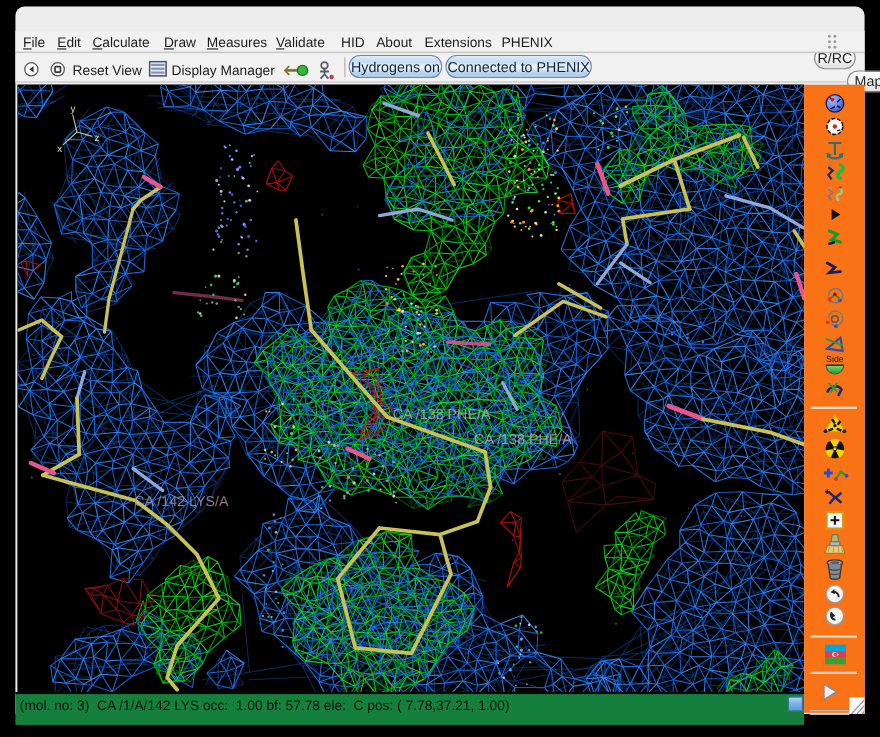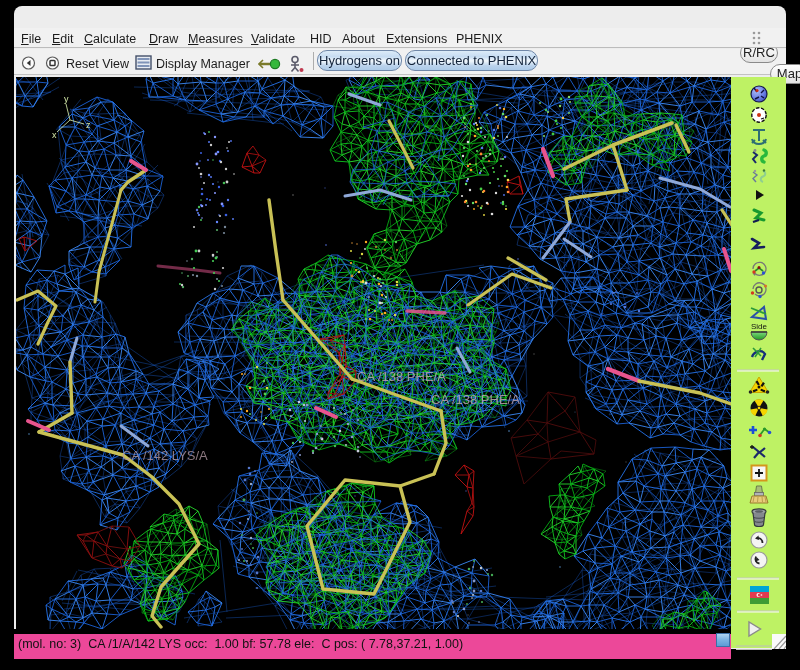--- a/index.html
+++ b/index.html
@@ -14,23 +14,23 @@
  font-size:11px;line-height:12px;font-weight:700;color:#111;vertical-align:-2px;margin-right:5px;text-align:center}
 #menubar{position:absolute;left:0;top:22px;width:772px;height:20px;background:#f1f1f1;border-bottom:1px solid #bcbcbc}
 #menubar span{position:absolute;top:4px;font-size:12.5px;color:#1c1c1c}
 #menubar u{text-decoration:underline;text-underline-offset:1px}
 #toolbar{position:absolute;left:0;top:43px;width:772px;height:26px;background:#f1f1f1;border-bottom:1px solid #c2c2c2}
 .tbtxt{position:absolute;font-size:12.5px;color:#1c1c1c;top:8px}
 .pill{position:absolute;height:21px;border:1px solid #6f87a8;border-radius:10px;font-size:13px;color:#13233a;
  text-align:center;background:linear-gradient(#dcebf8,#c6dcf2 30%,#f2f8fd 52%,#bad2ec 78%,#accae8);line-height:19px}
 .wpill{position:absolute;height:20px;border:1px solid #8a8a8a;border-radius:10px;font-size:13px;color:#222;
  text-align:center;background:linear-gradient(#ffffff,#efefef 60%,#e2e2e2);line-height:18px}
-#sidebar{position:absolute;left:717px;top:71px;width:55px;height:571px;background:#bef264}
+#sidebar{position:absolute;left:717px;top:71px;width:55px;height:571px;background:#f97316}
 #sbedge{position:absolute;left:717px;top:71px;width:4px;height:571px;background:linear-gradient(90deg,#f8fafd,#dde6f0)}
-#statusbar{position:absolute;left:0;top:623px;width:717px;height:30px;background:#ec4899;border-top:5px solid #000000}
+#statusbar{position:absolute;left:0;top:623px;width:717px;height:30px;background:#15803d;border-top:2px solid #000000}
 #statusbar div{position:absolute;left:4px;top:3px;font-size:12.5px;color:#111;white-space:pre}
 #prog{position:absolute;left:702px;top:627px;width:14px;height:14px;border:1px solid #3a70a8;
  background:linear-gradient(#aed4f2,#7db4e2 45%,#5c9bd6)}
 #grip{position:absolute;left:758px;top:628px;width:14px;height:15px;background:#fafafa;overflow:hidden}
 .canvasbg{position:absolute;left:2px;top:71px;width:715px;height:552px;background:#000}
 </style></head><body>
 <div id="win">
  <div id="toolbar">
   <svg style="position:absolute;left:6px;top:2px" width="300" height="24">
    <circle cx="8.5" cy="12" r="6" fill="#fcfcfc" stroke="#5a5a5a" stroke-width="1.2"></circle>

